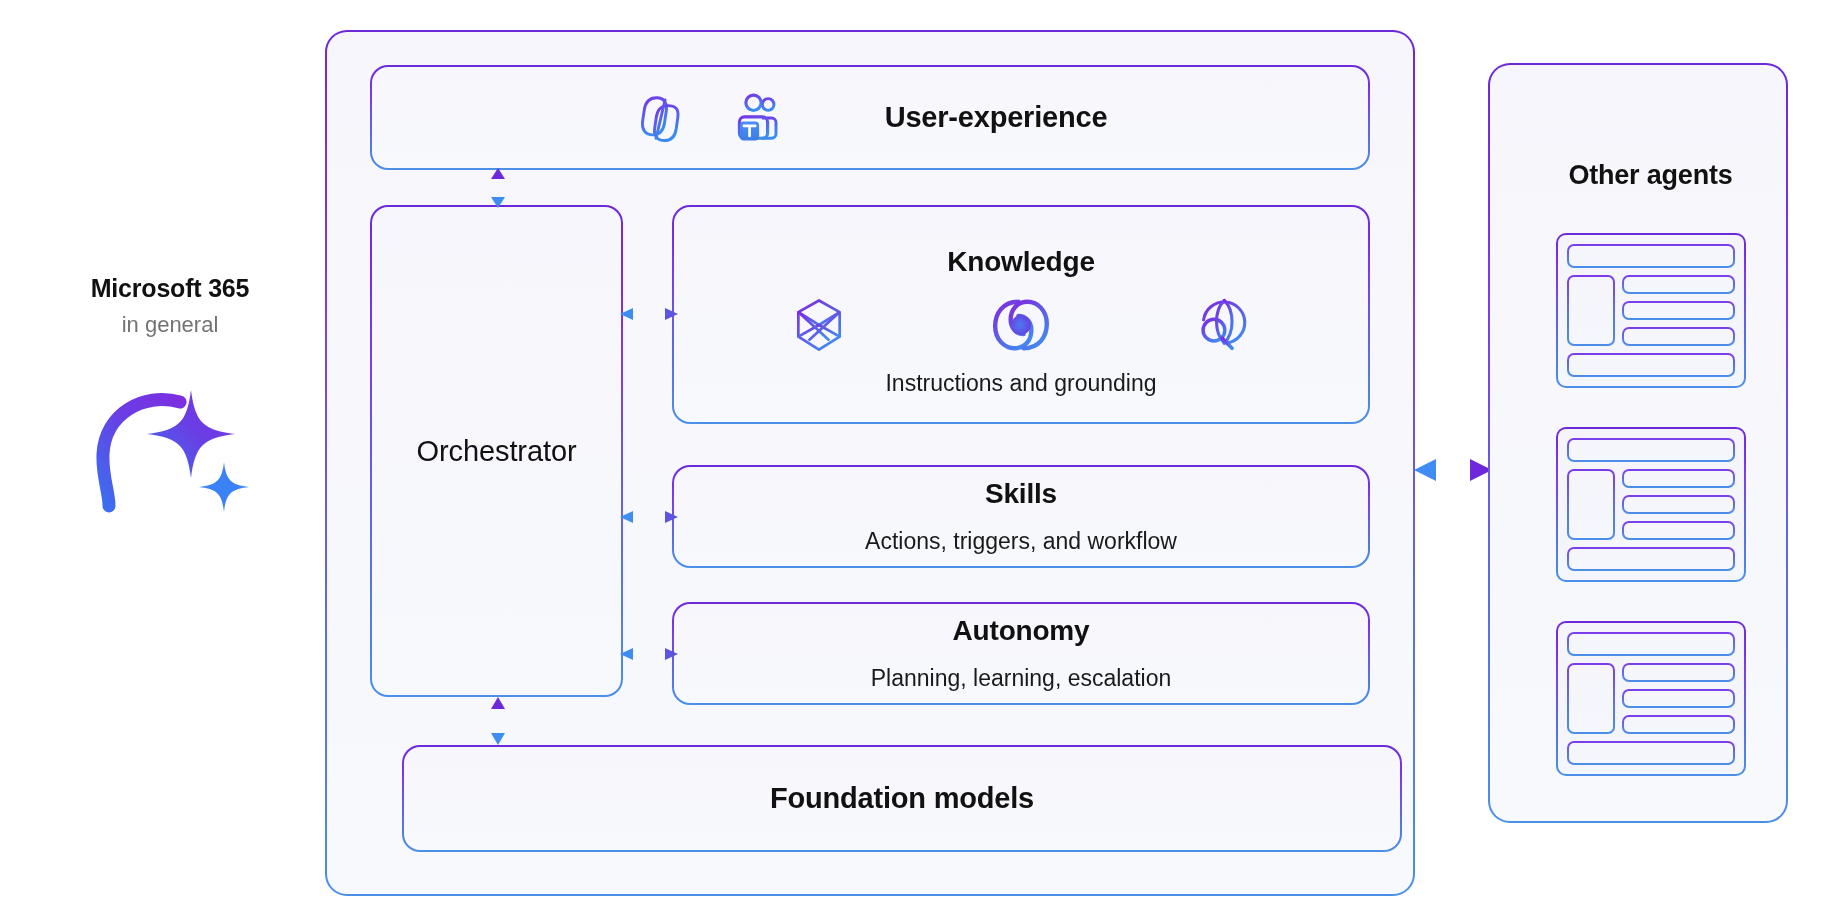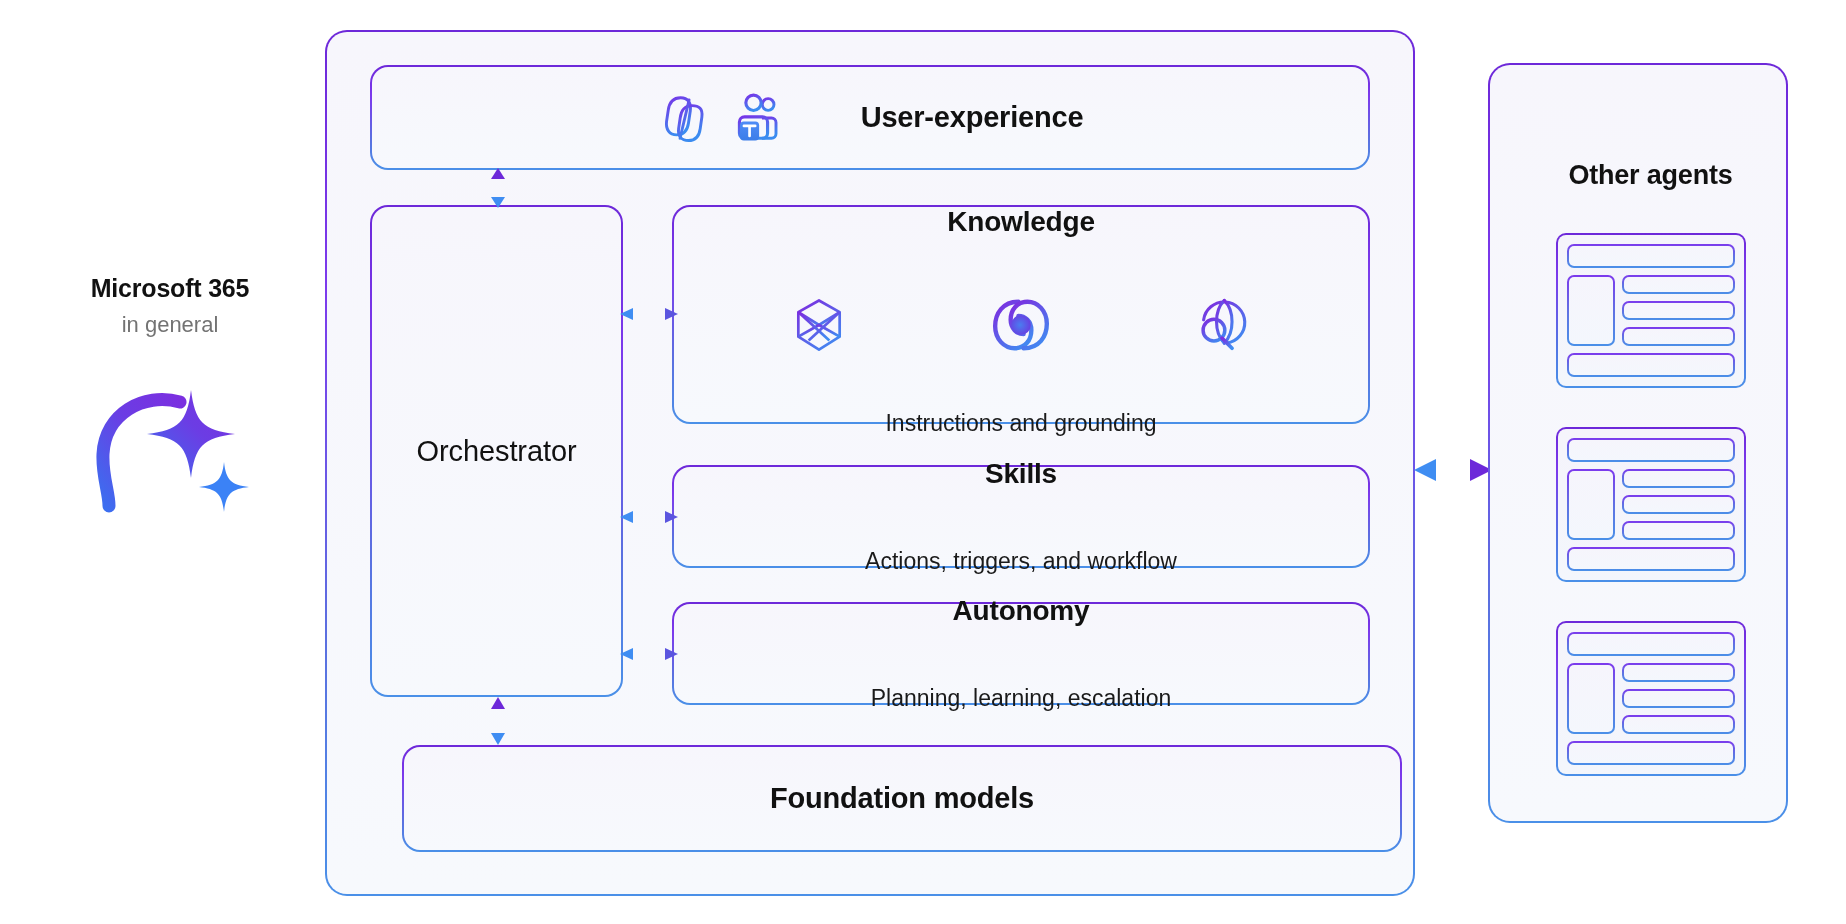--- a/index.html
+++ b/index.html
@@ -67,21 +67,21 @@
 
   
   #ux-box {
     left: 370px;
     top: 65px;
     width: 1000px;
     height: 105px;
     display: flex;
     align-items: center;
     justify-content: center;
-    gap: 20px;
+    gap: 44px;
   }
   #ux-box .ux-title {
     font-size: 29px;
     font-weight: bold;
     color: #111;
     margin-left: 56px;
     letter-spacing: -0.2px;
   }
 
   #orchestrator-box {
@@ -129,21 +129,20 @@
     justify-content: center;
     margin-left: 32px;
   }
 
   .box-inner {
     height: 100%;
     display: flex;
     flex-direction: column;
     align-items: center;
     justify-content: center;
-    gap: 40px;
   }
   .box-title {
     font-size: 28px;
     font-weight: bold;
     color: #111;
     letter-spacing: -0.2px;
     text-align: center;
   }
   .box-sub {
     font-size: 23px;

